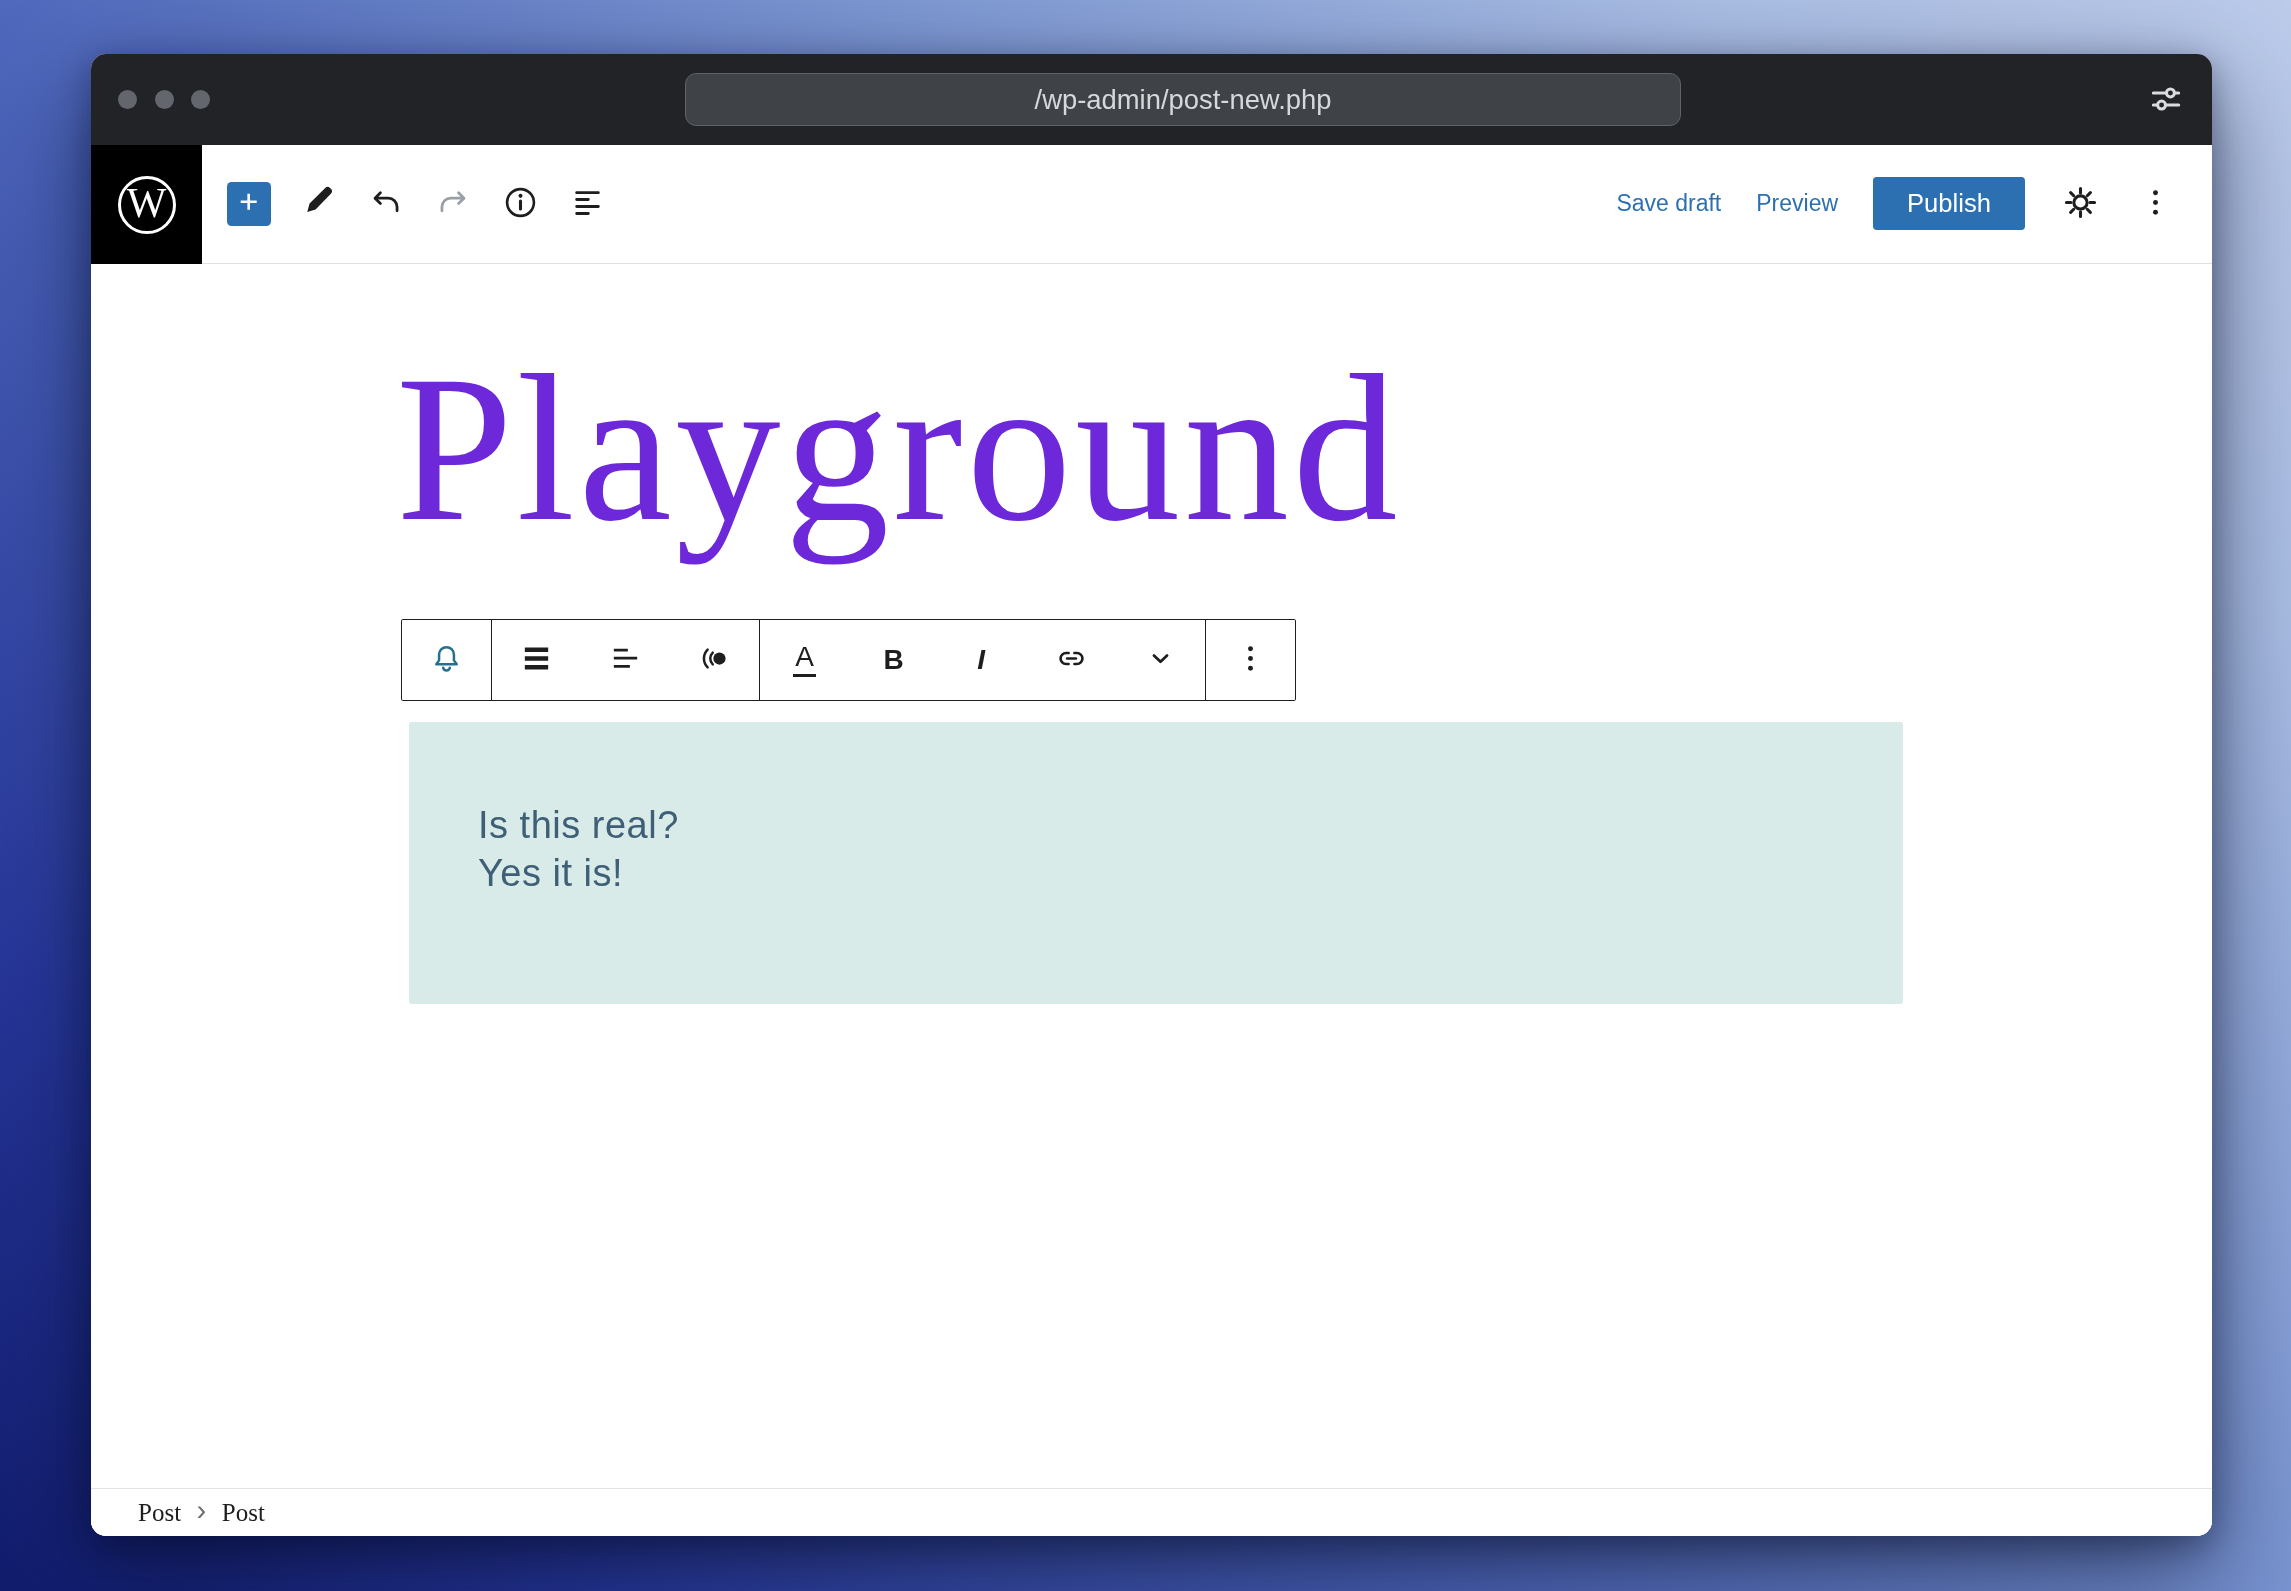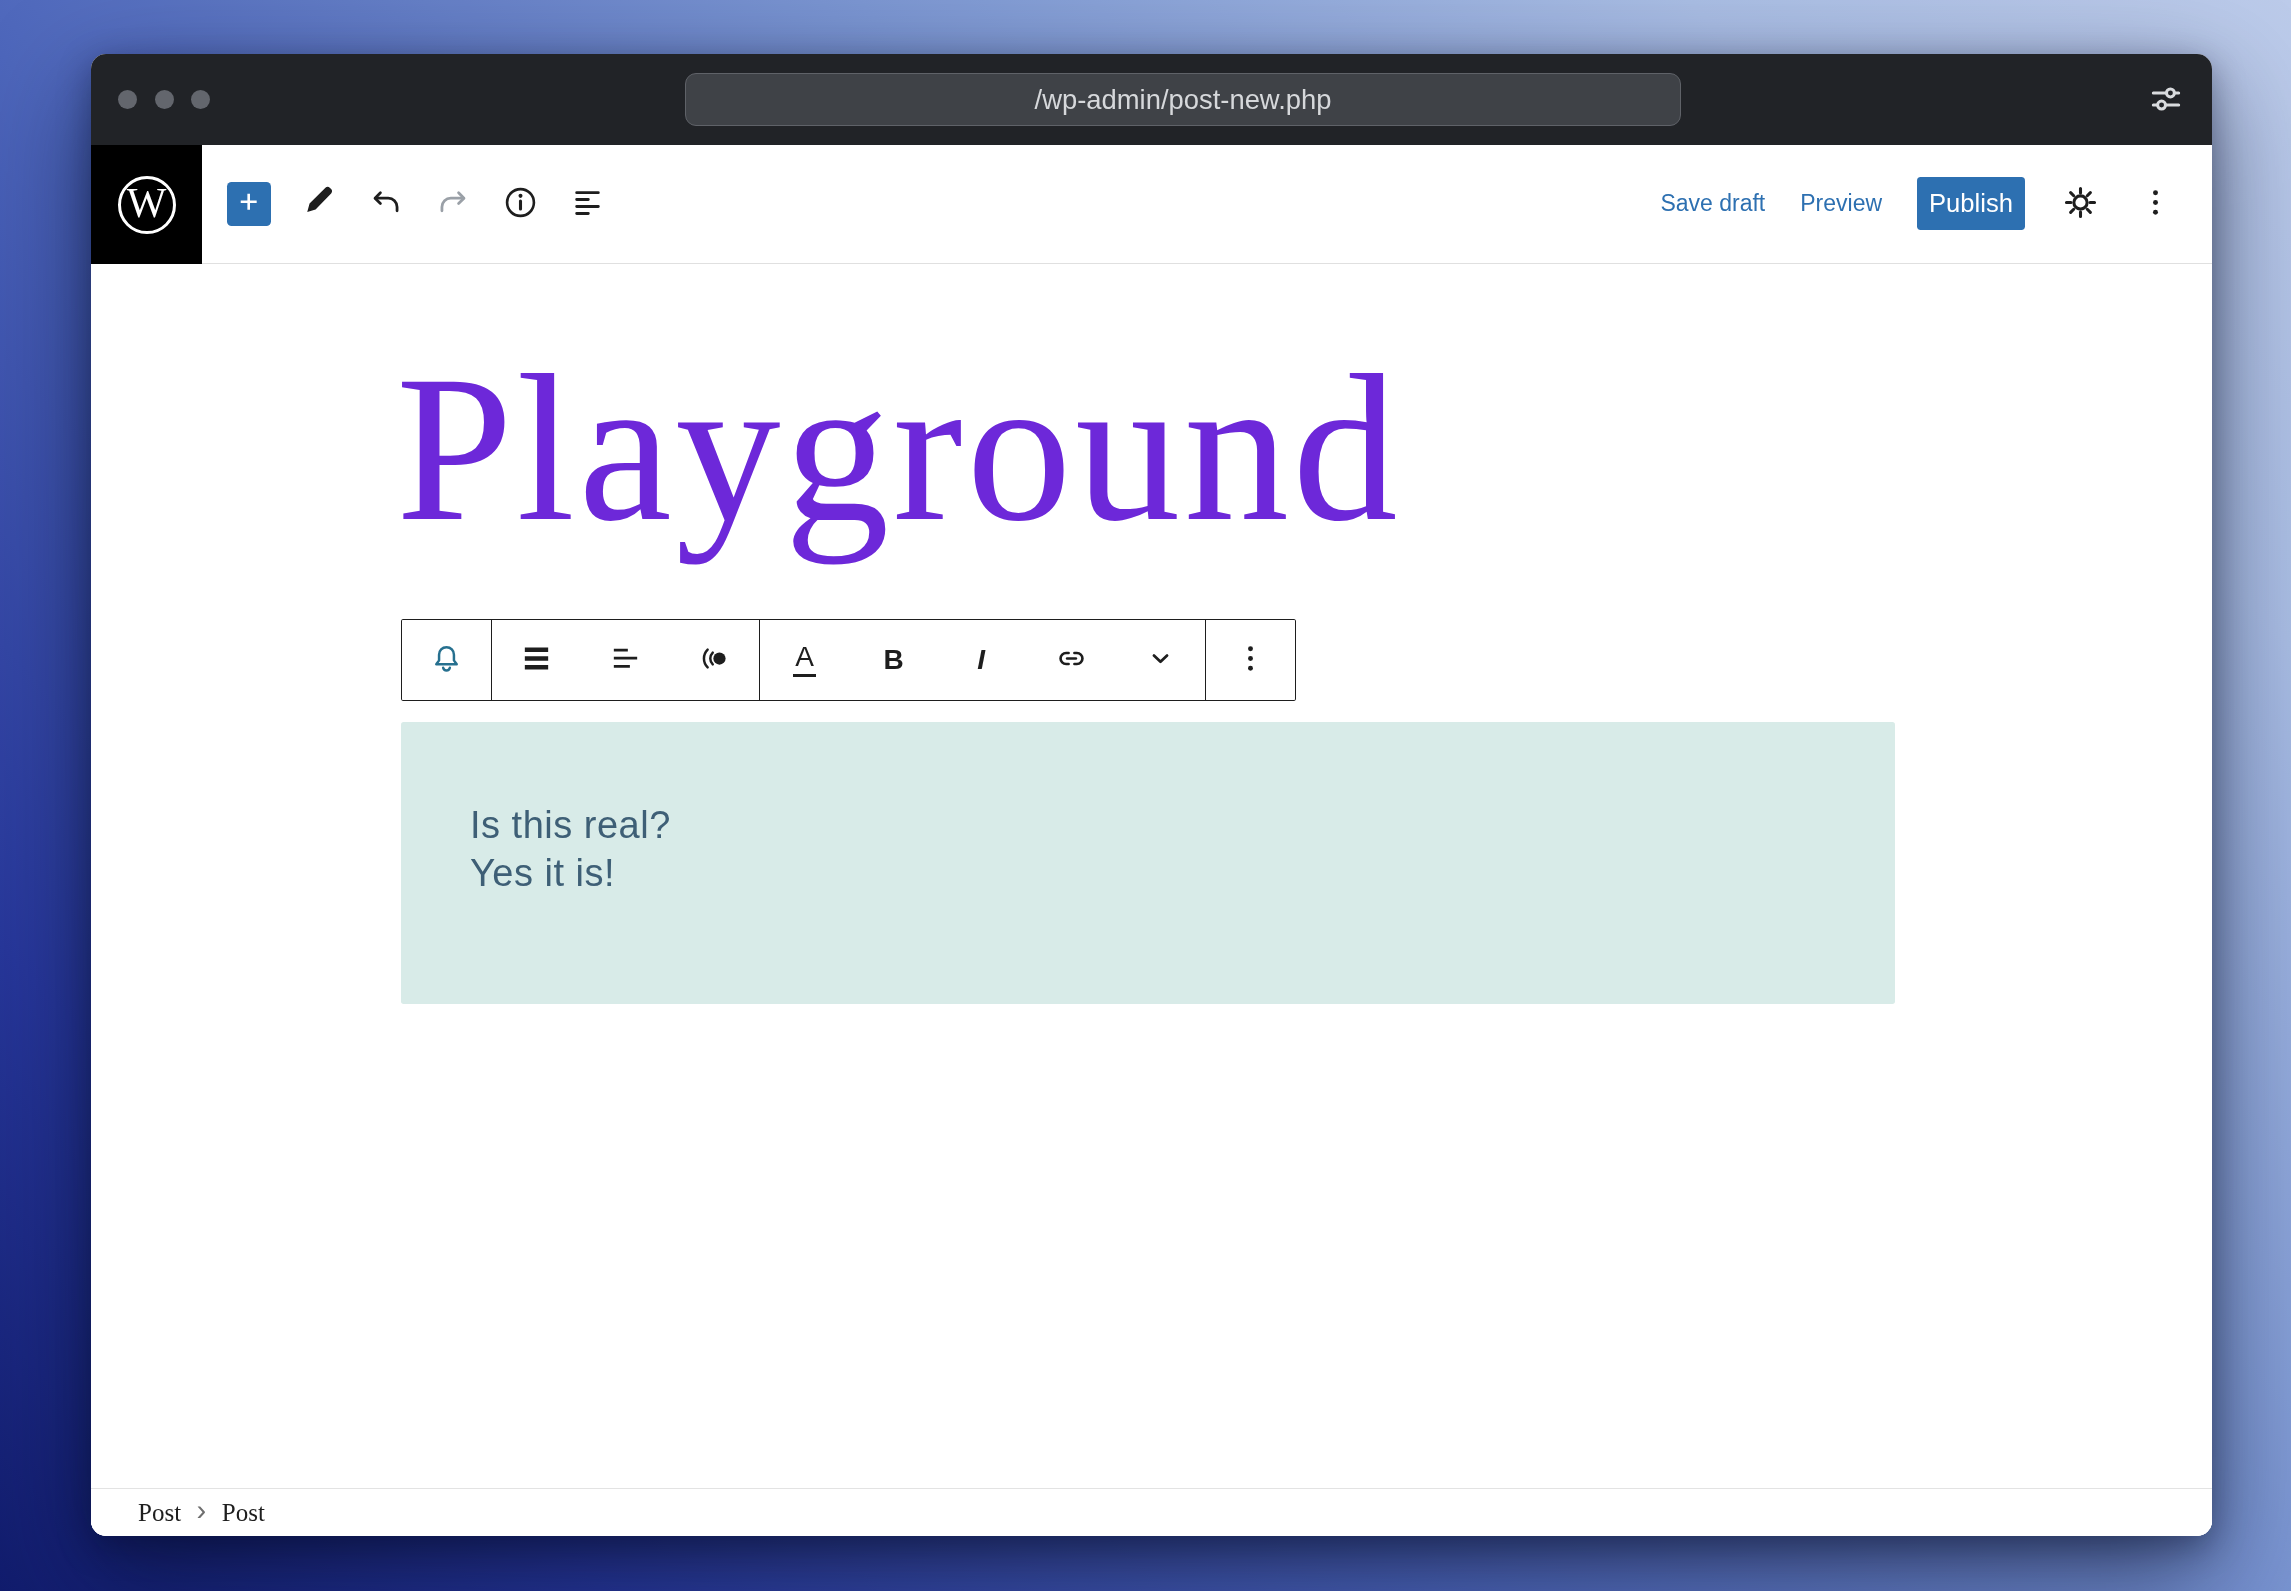--- a/index.html
+++ b/index.html
@@ -34,41 +34,41 @@
   .wcirc { width:58px; height:58px; border:3.2px solid #fff; border-radius:50%;
     display:flex; align-items:center; justify-content:center;
     color:#fff; font-family:"Liberation Serif", serif; font-size:42px; padding-bottom:2.7px; }
   .h-left { position:absolute; left:136px; top:0; height:117px; display:flex; align-items:center; gap:27.4px; }
   .h-right { position:absolute; right:37px; top:0; height:117px; display:flex; align-items:center; gap:35px; }
   button { background:none; border:none; cursor:pointer; font-family:"Liberation Sans", sans-serif; }
   .btn-sq { width:44px; height:44px; background:#2d70b1; border-radius:4.6px;
     display:flex; align-items:center; justify-content:center; }
   .iconbtn { width:40px; height:40px; display:flex; align-items:center; justify-content:center; }
   .textlink { color:#2d70b1; font-size:23px; }
-  .publish { height:53px; padding:0 12px; background:#2d70b1; color:#fff; font-size:25.6px; border-radius:3.7px; }
+  .publish { height:53px; padding:0 34px; background:#2d70b1; color:#fff; font-size:25.6px; border-radius:3.7px; }
   
   .canvas { position:absolute; top:210px; left:0; right:0; bottom:0; background:#fff; }
   .title {
     position:absolute; left:305px; top:79px;
     font-family:"Liberation Serif", serif; font-weight:400;
     font-size:210px; line-height:210px; letter-spacing:3.7px; color:#6d28d9; cursor:text;
   }
   .blocktoolbar {
     position:absolute; left:310px; top:355px; height:82px;
     display:flex; background:#fff; border:1.4px solid #1e1e1e; border-radius:1.8px;
   }
   .tb-group { display:flex; height:100%; border-right:1.4px solid #1e1e1e; }
   .tb-group:last-child { border-right:none; }
   .tb-btn { width:89px; height:100%; display:flex; align-items:center; justify-content:center; }
   .fmt { font-size:28px; color:#1e1e1e; line-height:1; }
   .fmt-a { font-weight:500; border-bottom:3.2px solid #1e1e1e; padding:0 1.8px 2.7px; }
   .fmt-b { font-weight:700; }
   .fmt-i { font-style:italic; font-weight:600; padding-right:2.7px; }
   .alert {
-    position:absolute; left:310px; top:458px; width:1494px; height:282px;
+    position:absolute; left:318px; top:458px; width:1494px; height:282px;
     background:#d8ebe8; border-radius:2.7px; padding:80px 69px;
     color:#3e5f76; font-size:38px; letter-spacing:0.5px; cursor:text;
   }
   .alert p { line-height:1.25; }
   .alert p + p { }
   .crumbbar {
     position:absolute; left:0; right:0; bottom:0; height:48px; background:#fff;
     border-top:1.4px solid #e3e3e3; display:flex; align-items:center;
     padding-left:47px; gap:15.5px; font-size:25px; color:#1e1e1e;
   }

